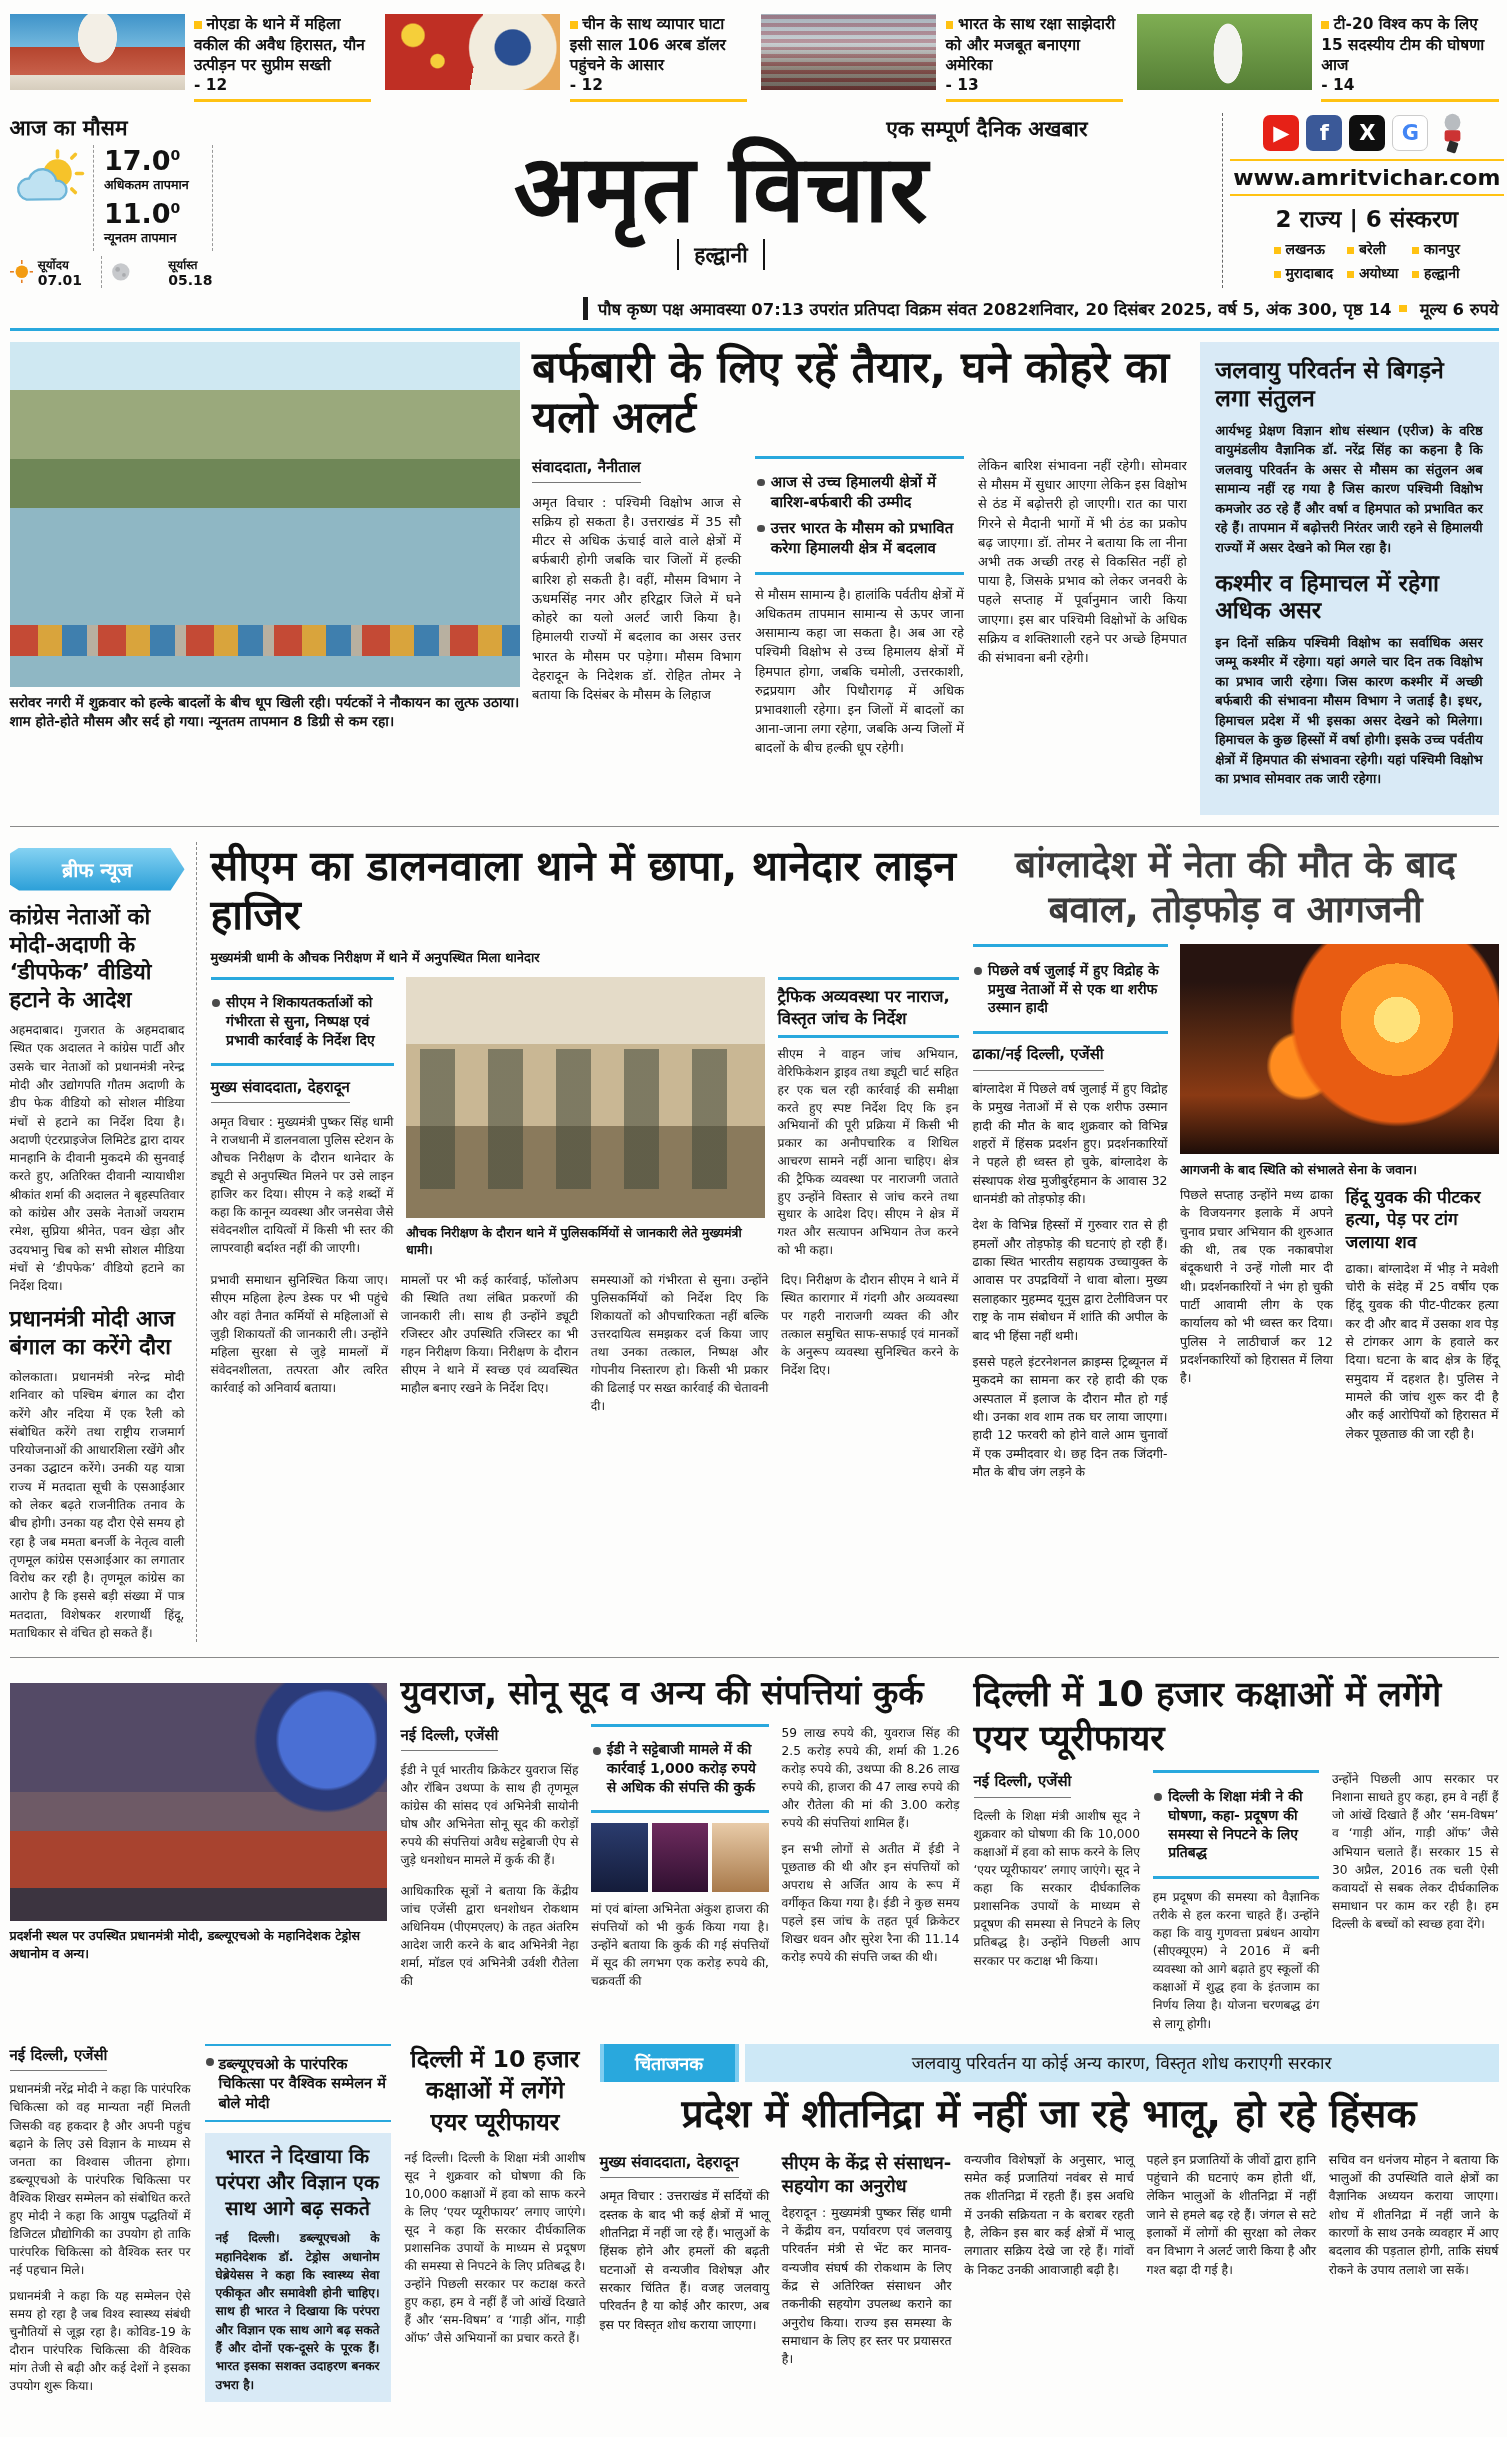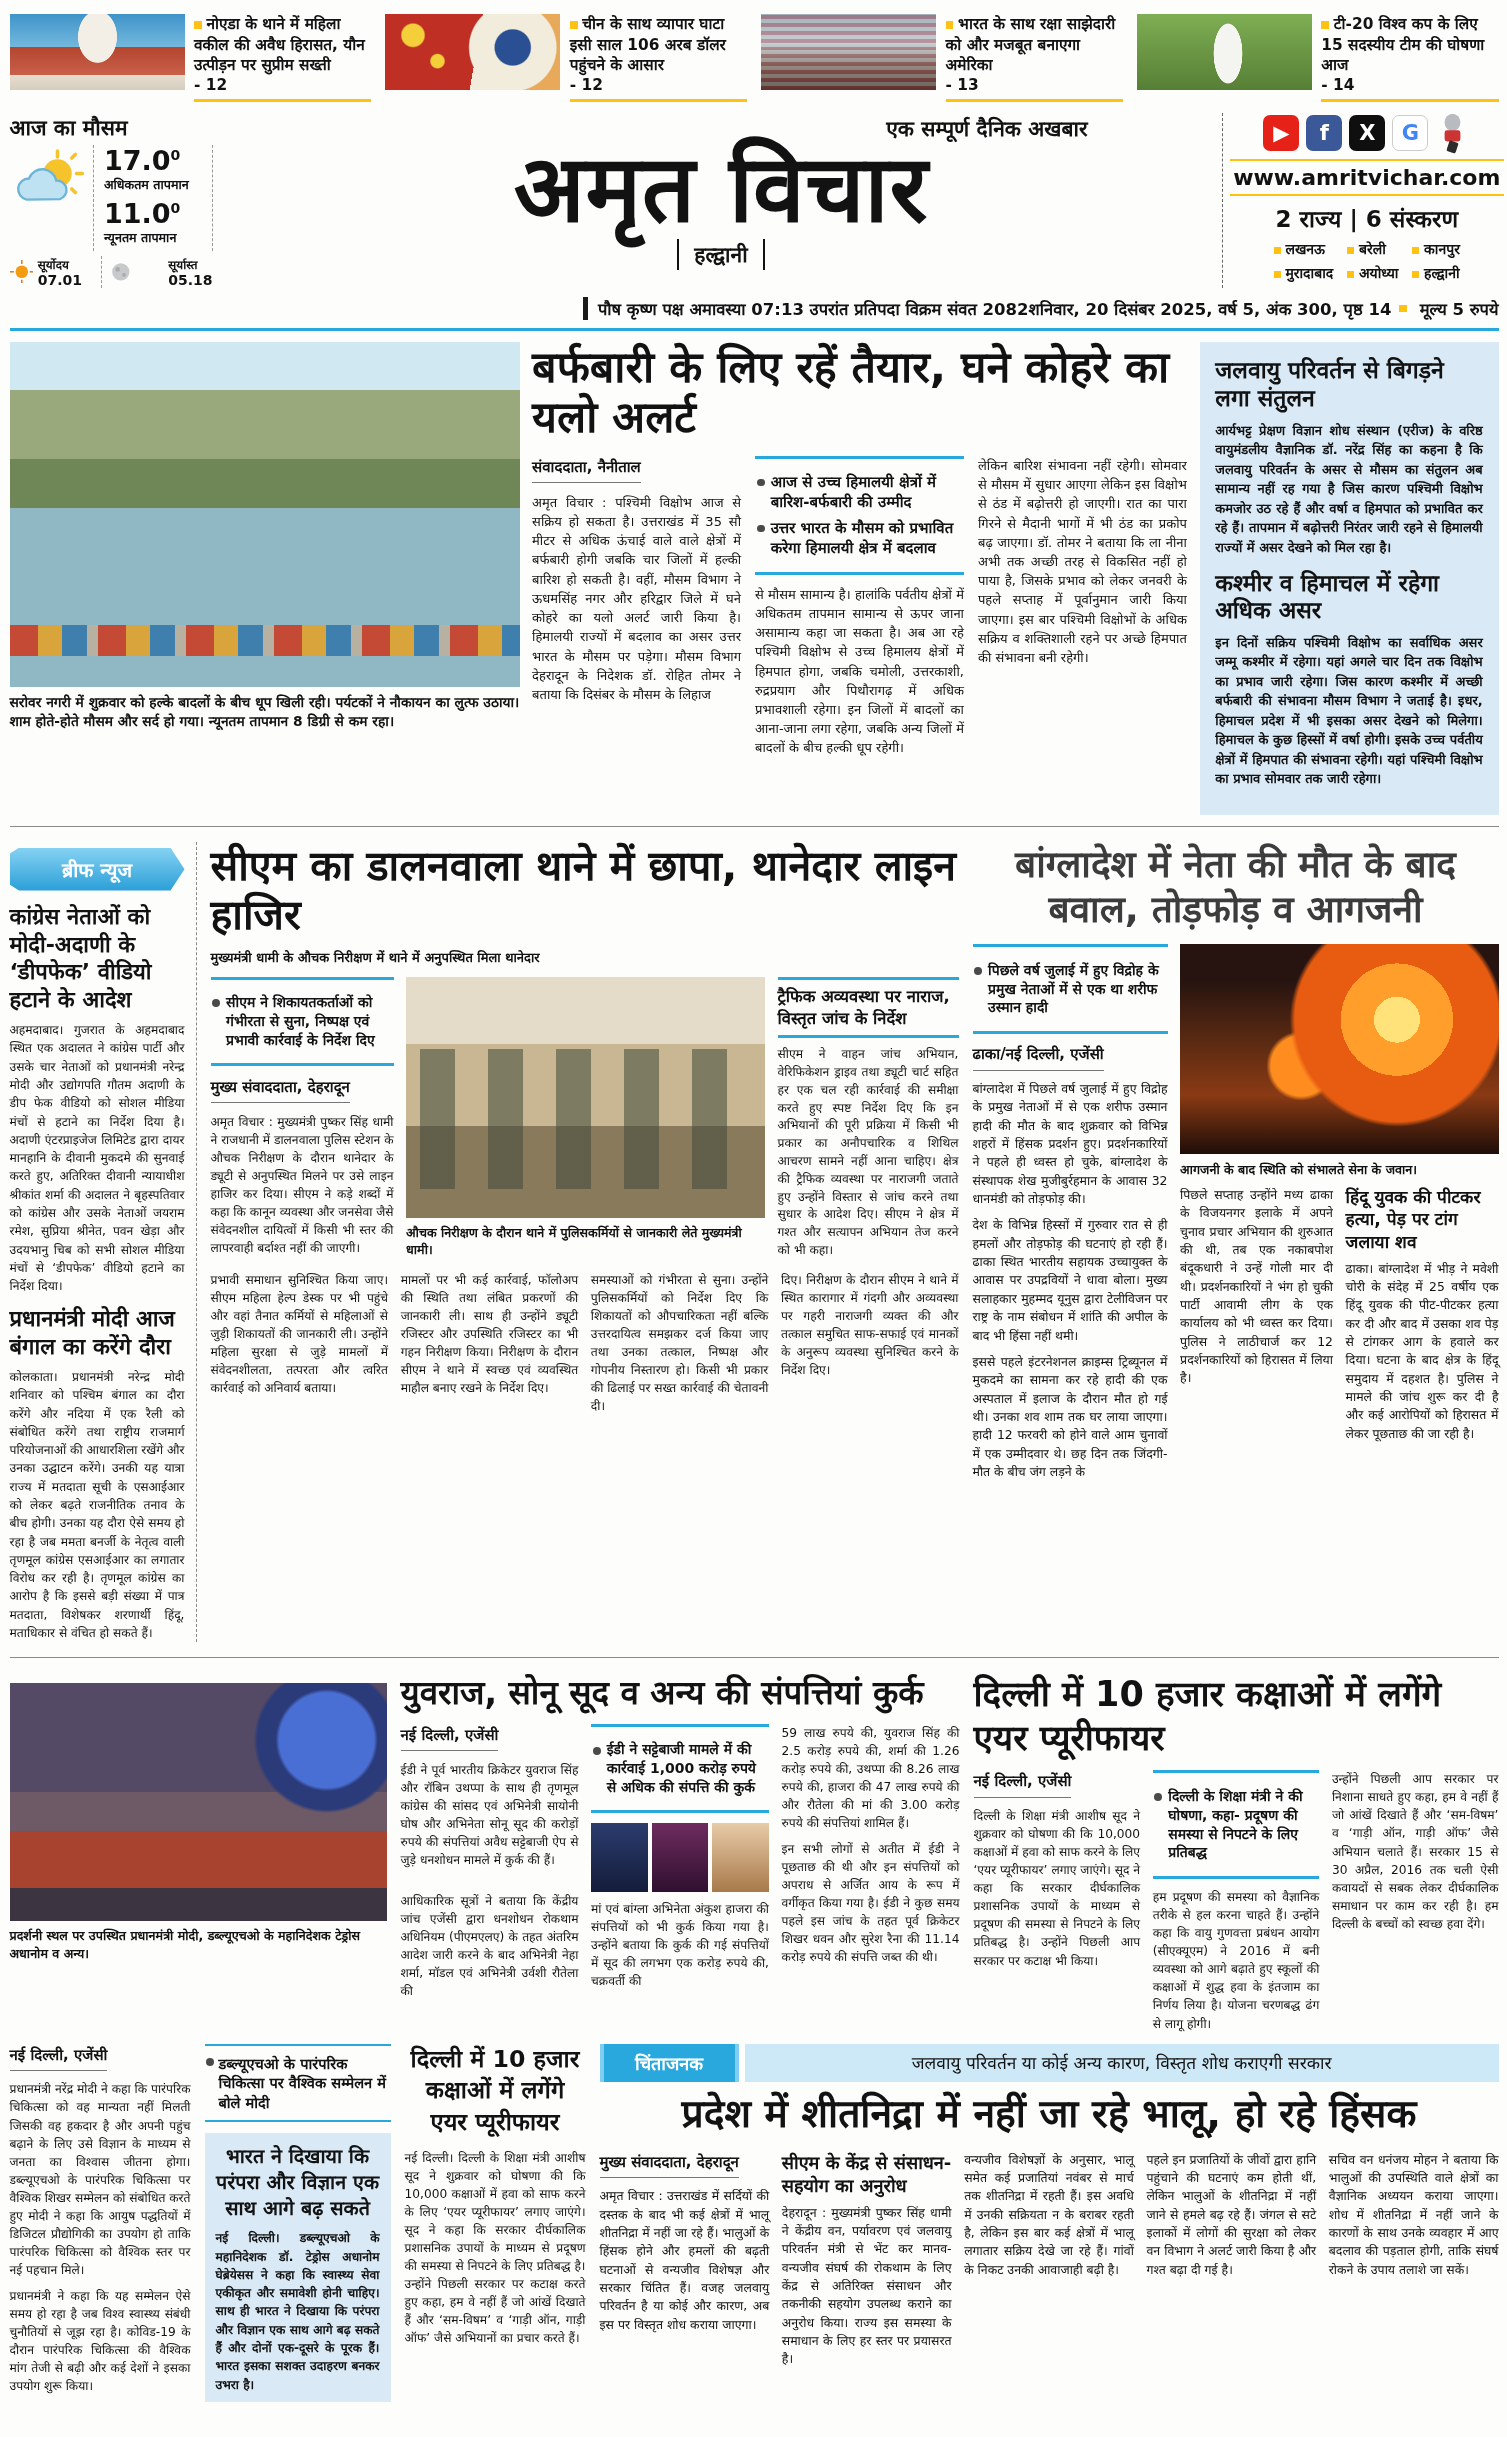--- a/index.html
+++ b/index.html
@@ -287,21 +287,21 @@
         <span><span class="sq"></span><span>हल्द्वानी</span></span>
       </div>
     </div>
   </div>
 
   <div class="dl">
     <div class="dl-left">पौष कृष्ण पक्ष अमावस्या 07:13 उपरांत प्रतिपदा विक्रम संवत 2082</div>
     <div class="dl-right">
       <span>शनिवार, 20 दिसंबर 2025, वर्ष 5, अंक 300, पृष्ठ 14</span>
       <span class="sq"></span>
-      <span>मूल्य 5 रुपये</span>
+      <span>मूल्य 6 रुपये</span>
     </div>
   </div>
 
   <div class="band1">
     <div>
       <div class="ph lakephoto ph-lake"></div>
       <div class="cap">सरोवर नगरी में शुक्रवार को हल्के बादलों के बीच धूप खिली रही। पर्यटकों ने नौकायन का लुत्फ उठाया। शाम होते-होते मौसम और सर्द हो गया। न्यूनतम तापमान 8 डिग्री से कम रहा।</div>
     </div>
     <div class="b1">
       <h1>बर्फबारी के लिए रहें तैयार, घने कोहरे का यलो अलर्ट</h1>
@@ -403,21 +403,21 @@
       <div class="ph med-photo ph-expo"></div>
       <div class="cap" style="font-size:12.6px">प्रदर्शनी स्थल पर उपस्थित प्रधानमंत्री मोदी, डब्ल्यूएचओ के महानिदेशक टेड्रोस अधानोम व अन्य।</div>
     </div>
 
     <div class="assets">
       <h1>युवराज, सोनू सूद व अन्य की संपत्तियां कुर्क</h1>
       <div class="col3">
         <div>
           <div class="byline">नई दिल्ली, एजेंसी</div>
           <p class="body" style="font-size:12.2px">ईडी ने पूर्व भारतीय क्रिकेटर युवराज सिंह और रॉबिन उथप्पा के साथ ही तृणमूल कांग्रेस की सांसद एवं अभिनेत्री सायोनी घोष और अभिनेता सोनू सूद की करोड़ों रुपये की संपत्तियां अवैध सट्टेबाजी ऐप से जुड़े धनशोधन मामले में कुर्क की हैं।</p>
-          <p class="body" style="font-size:12.2px; margin-top:23px">आधिकारिक सूत्रों ने बताया कि केंद्रीय जांच एजेंसी द्वारा धनशोधन रोकथाम अधिनियम (पीएमएलए) के तहत अंतरिम आदेश जारी करने के बाद अभिनेत्री नेहा शर्मा, मॉडल एवं अभिनेत्री उर्वशी रौतेला की</p>
+          <p class="body" style="font-size:12.2px; margin-top:13px">आधिकारिक सूत्रों ने बताया कि केंद्रीय जांच एजेंसी द्वारा धनशोधन रोकथाम अधिनियम (पीएमएलए) के तहत अंतरिम आदेश जारी करने के बाद अभिनेत्री नेहा शर्मा, मॉडल एवं अभिनेत्री उर्वशी रौतेला की</p>
         </div>
         <div>
           <ul class="bullets small">
             <li>ईडी ने सट्टेबाजी मामले में की कार्रवाई 1,000 करोड़ रुपये से अधिक की संपत्ति की कुर्क</li>
           </ul>
           <div class="thumbs">
             <div class="ph thumb th1"></div>
             <div class="ph thumb th2"></div>
             <div class="ph thumb th3"></div>
           </div>

